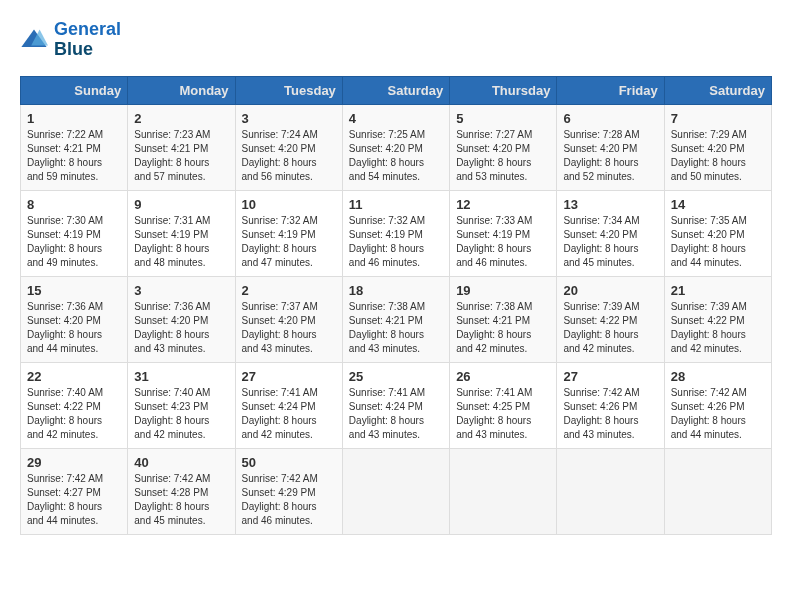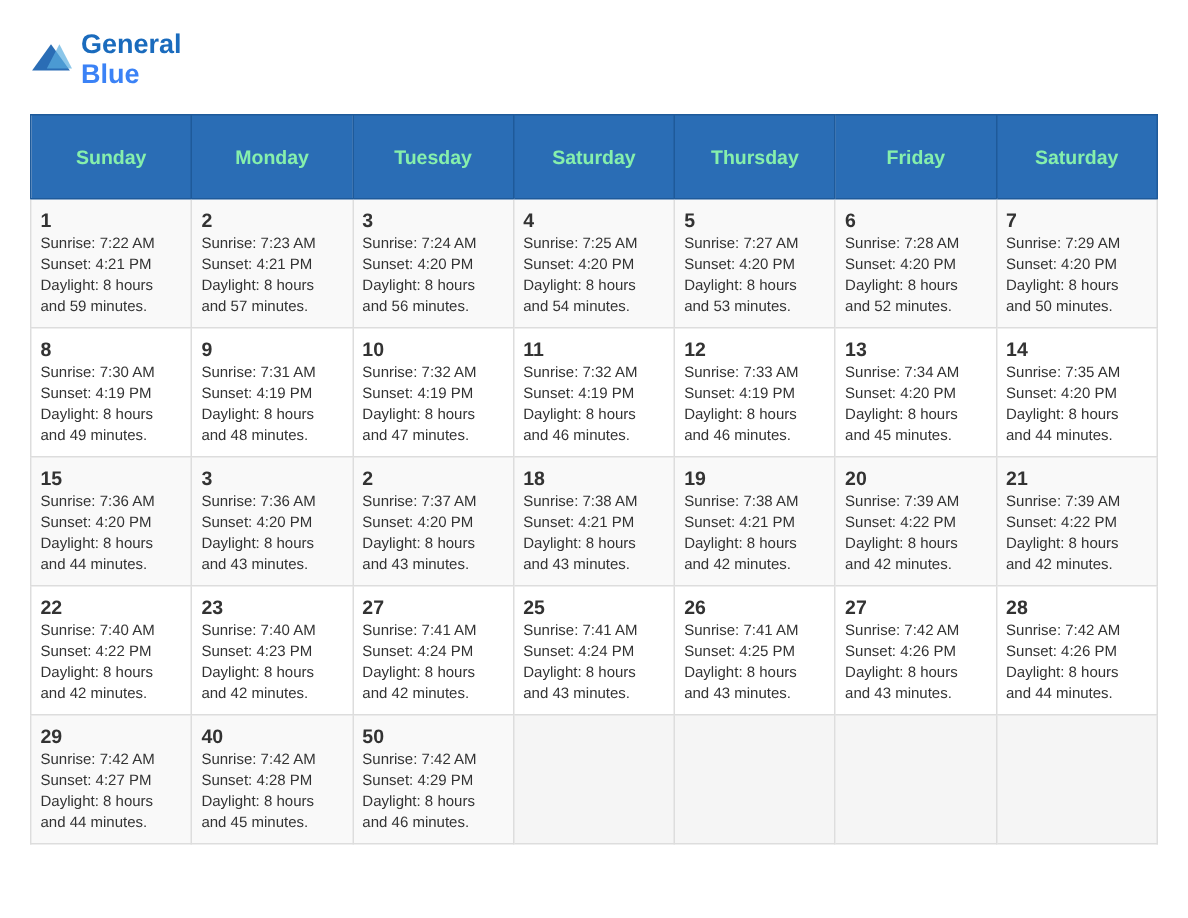--- a/index.html
+++ b/index.html
@@ -48,25 +48,25 @@
       color: #555;
       margin-top: 4px;
     }
     table {
       width: 100%;
       border-collapse: collapse;
       border: 1px solid #ccc;
     }
     thead tr th {
       background-color: #2a6db5;
-      color: #86efac;
+      color: #e5e5e5;
       font-size: 13px;
       font-weight: bold;
-      padding: 20px 6px;
-      text-align: center;
+      padding: 6px 6px;
+      text-align: right;
       border: 1px solid #1e5a9a;
     }
     tbody tr td {
       vertical-align: top;
       font-size: 10.5px;
       color: #333;
       padding: 6px 6px;
       border: 1px solid #ddd;
       width: 14.28%;
       min-height: 80px;
@@ -96,21 +96,21 @@
 </head>
 <body>
 
 <div class="header">
   <div class="logo">
     <svg class="logo-icon" viewBox="0 0 40 40" xmlns="http://www.w3.org/2000/svg">
       <polygon points="20,5 38,30 2,30" fill="#2a6db5"></polygon>
       <polygon points="28,5 40,28 16,28" fill="#5aaee0" opacity="0.7"></polygon>
     </svg>
     <div class="logo-text">
-      <span>General</span><br><span style="color:#3b82f6">Blue</span>
+      <span>General</span><br><span style="color:#0c4a6e">Blue</span>
     </div>
   </div>
   <div class="title-section">
     <div class="month-title"></div>
     <div class="location"></div>
   </div>
 </div>
 
 <table>
   <thead>
@@ -302,21 +302,21 @@
       <tr>
         <td>
           <span class="day-num">22</span>
         <div class="cell-content">
           Sunrise: 7:40 AM<br>
           Sunset: 4:22 PM<br>
           Daylight: 8 hours and 42 minutes.
         </div>
         </td>
         <td>
-          <span class="day-num">23</span>
+          <span class="day-num">31</span>
         <div class="cell-content">
           Sunrise: 7:40 AM<br>
           Sunset: 4:23 PM<br>
           Daylight: 8 hours and 42 minutes.
         </div>
         </td>
         <td>
           <span class="day-num">27</span>
         <div class="cell-content">
           Sunrise: 7:41 AM<br>

